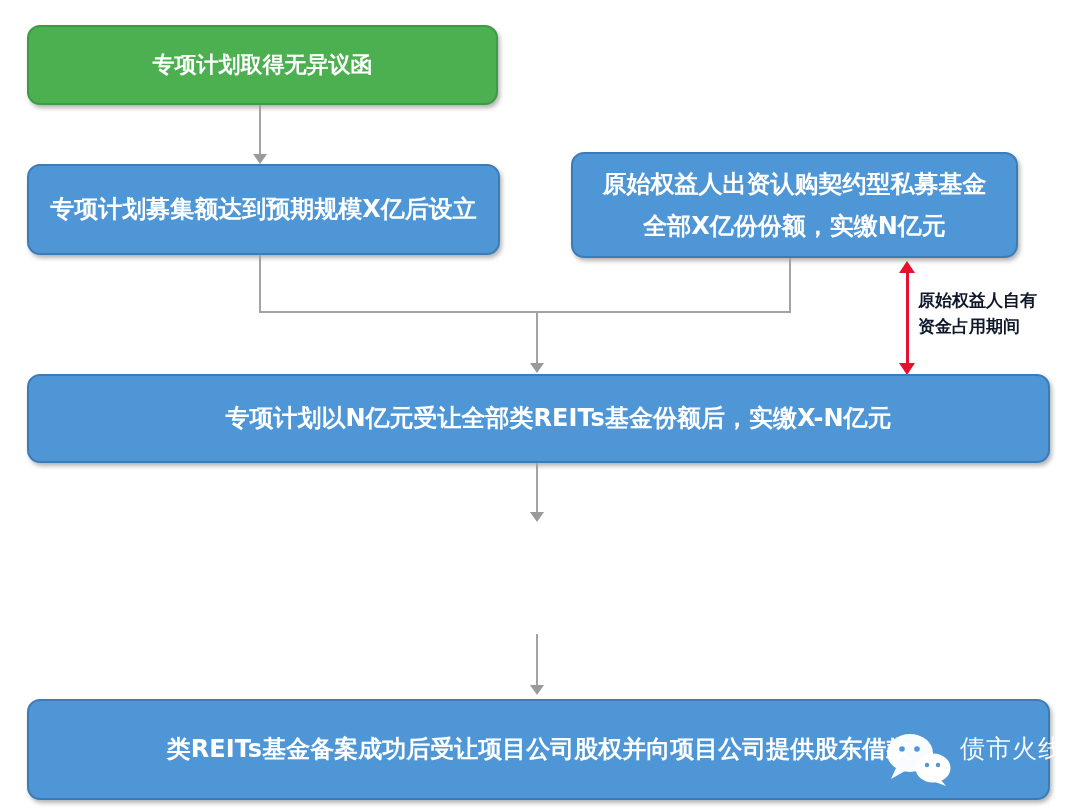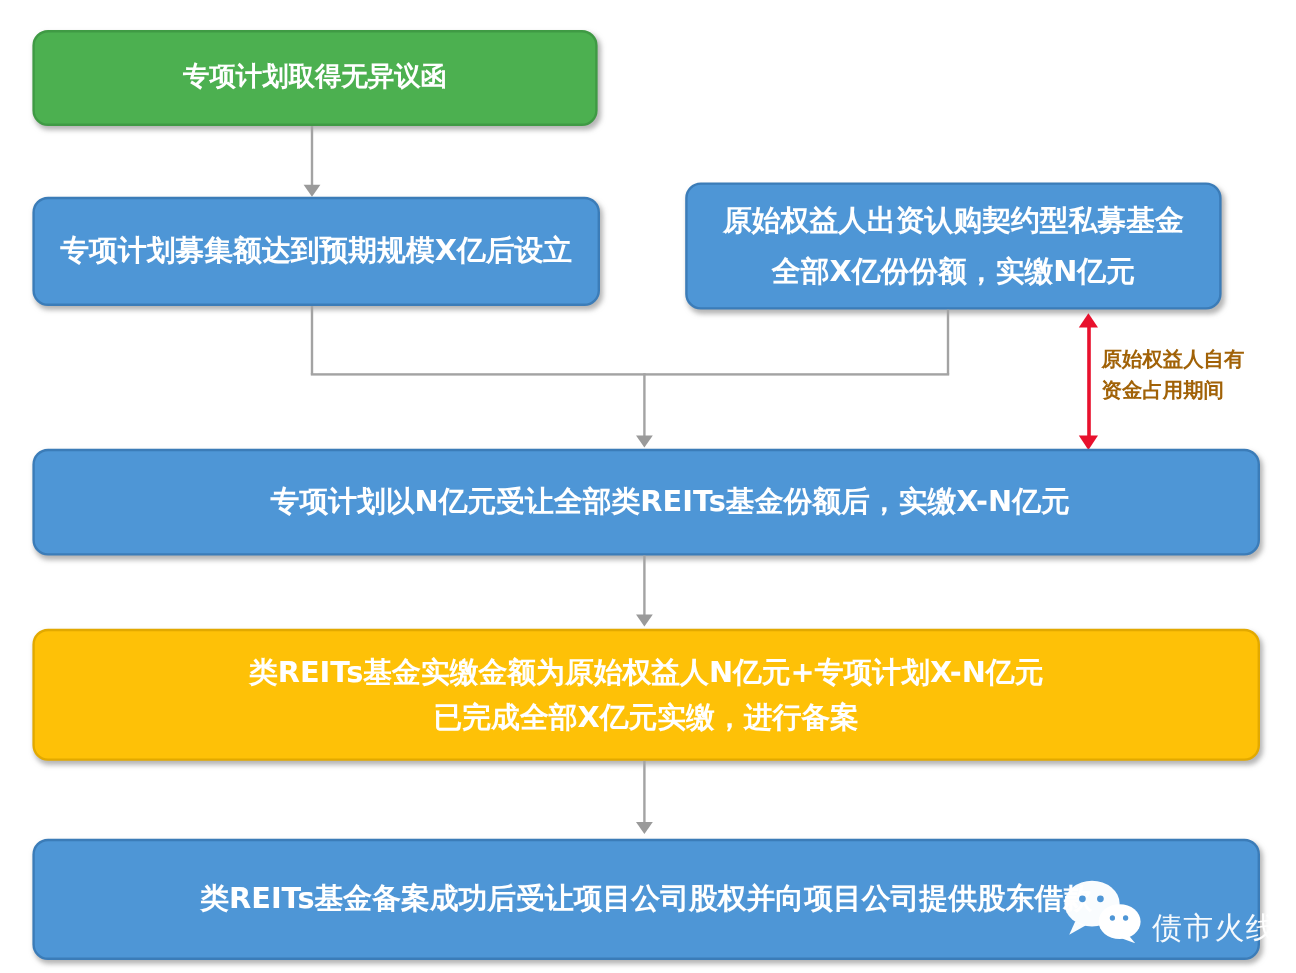--- a/index.html
+++ b/index.html
@@ -77,32 +77,32 @@
     width: 0; height: 0;
     border-left: 8px solid transparent;
     border-right: 8px solid transparent;
     border-top: 12px solid #e8112d;
   }
   .red-note {
     position: absolute;
     left: 918px;
     top: 287px;
     width: 150px;
-    color: #a16207;
+    color: #0f172a;
     font-size: 17px;
     font-weight: bold;
     line-height: 26px;
     text-align: left;
   }
   .watermark {
     position: absolute;
     left: 884px;
     top: 732px;
     display: flex;
-    align-items: flex-end;
+    align-items: flex-start;
     gap: 6px;
   }
   .watermark-text {
     color: rgba(255,255,255,0.95);
     font-size: 25px;
     letter-spacing: 1px;
     white-space: nowrap;
   }
   .pad-wide { padding: 0 20px; }
 </style>
@@ -140,24 +140,20 @@
     <div>资金占用期间</div>
   </div>
 
   <div class="box blue" style="left:27px; top:374px; width:1023px; height:89px;padding-left:40px;">
     <span>专项计划以N亿元受让全部类REITs基金份额后，实缴X-N亿元</span>
   </div>
 
   <div class="vline" style="left:536px; top:463px; height:51px;"></div>
   <div class="ah-down" style="left:530px; top:512px;"></div>
 
-  <div class="box orange" style="left:27px; top:524px; width:1023px; height:110px; line-height:1.6;">
-    <div>类REITs基金实缴金额为原始权益人N亿元+专项计划X-N亿元</div>
-    <div>已完成全部X亿元实缴，进行备案</div>
-  </div>
 
   <div class="vline" style="left:536px; top:634px; height:53px;"></div>
   <div class="ah-down" style="left:530px; top:685px;"></div>
 
   <div class="box blue" style="left:27px; top:699px; width:1023px; height:101px;">
     <span>类REITs基金备案成功后受让项目公司股权并向项目公司提供股东借款</span>
   </div>
 
   <div class="watermark">
     <span>

